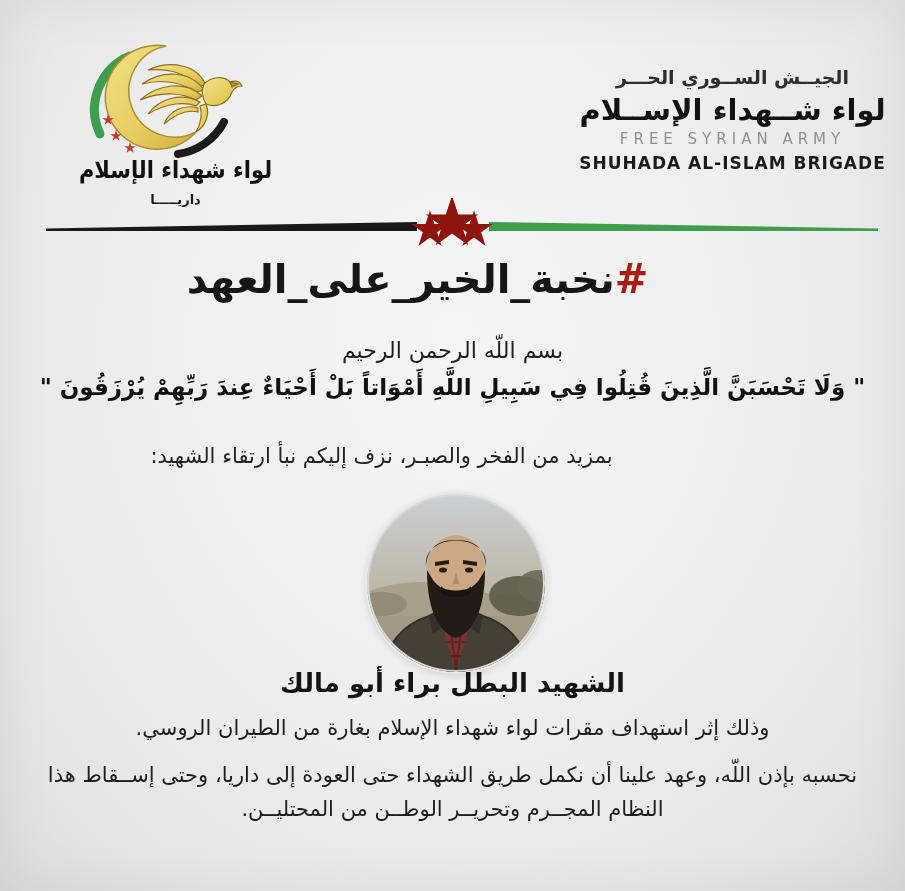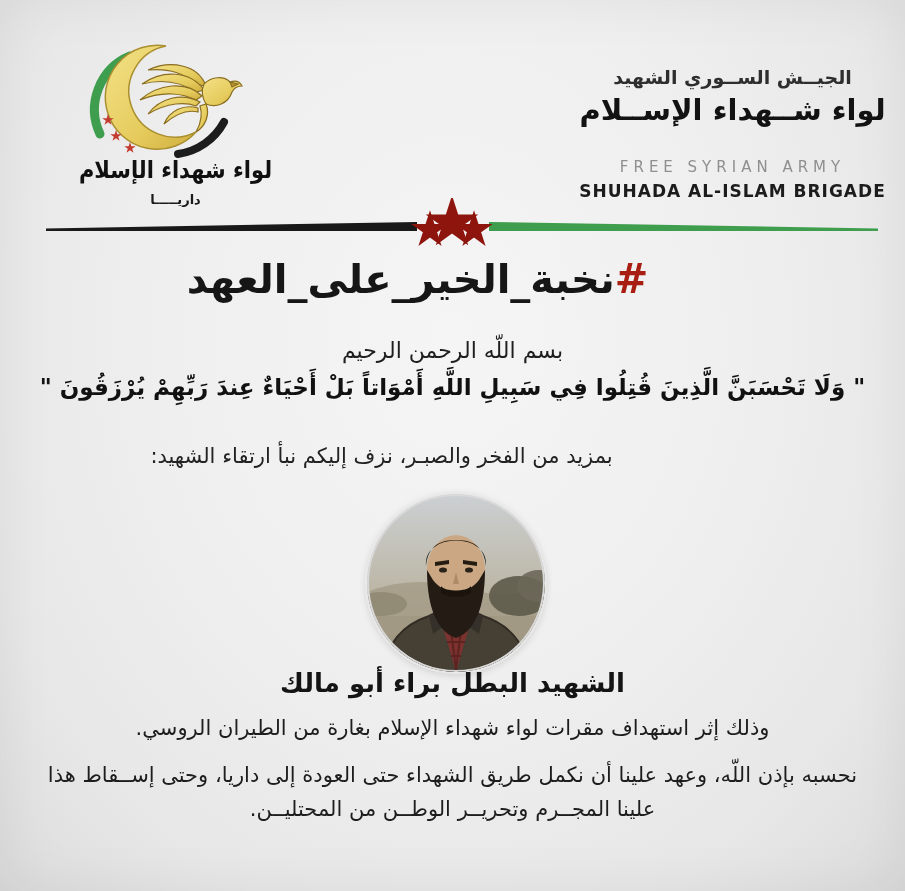--- a/index.html
+++ b/index.html
@@ -19,21 +19,21 @@
     transform:scaleY(1.12);letter-spacing:-1px;
   }
   .logo-city{
     position:absolute;left:0;top:158px;width:195px;text-align:center;
     font-weight:bold;font-size:13px;color:#1a1a1a;direction:rtl;
   }
   
   .org{left:560px;top:64px;width:345px;text-align:center;}
   .org-fsa-ar{direction:rtl;font-size:19px;font-weight:bold;color:#2e2e2e;line-height:26px;}
   .org-brigade-ar{direction:rtl;font-size:29px;font-weight:bold;color:#121212;line-height:40px;}
-  .org-fsa-en{font-size:15px;color:#8f8f8f;letter-spacing:5px;margin-top:28px;}
+  .org-fsa-en{font-size:15px;color:#8f8f8f;letter-spacing:5px;margin-top:0;}
   .org-brigade-en{font-size:17px;font-weight:bold;color:#1c1c1c;letter-spacing:1px;margin-top:5px;}
   
   .divider{left:0;top:198px;width:905px;height:56px;}
   
   .hashtag{left:0;top:256px;width:835px;text-align:center;direction:rtl;
     font-size:40px;font-weight:bold;white-space:nowrap;}
   .hashtag .sym{color:#a91e12;}
   .hashtag .txt{color:#161616;}
   
   .bismillah{left:0;top:338px;width:905px;text-align:center;direction:rtl;
@@ -89,21 +89,21 @@
         <path transform="translate(30,86) scale(6)" d="M0,-1 L0.2245,-0.309 0.9511,-0.309 0.3633,0.118 0.5878,0.809 0,0.382 -0.5878,0.809 -0.3633,0.118 -0.9511,-0.309 -0.2245,-0.309 Z"></path>
         <path transform="translate(38,102) scale(6)" d="M0,-1 L0.2245,-0.309 0.9511,-0.309 0.3633,0.118 0.5878,0.809 0,0.382 -0.5878,0.809 -0.3633,0.118 -0.9511,-0.309 -0.2245,-0.309 Z"></path>
         <path transform="translate(52,114) scale(6)" d="M0,-1 L0.2245,-0.309 0.9511,-0.309 0.3633,0.118 0.5878,0.809 0,0.382 -0.5878,0.809 -0.3633,0.118 -0.9511,-0.309 -0.2245,-0.309 Z"></path>
       </g>
     </svg>
     <div class="logo-kufic">لواء شهداء الإسلام</div>
     <div class="logo-city">داريـــــا</div>
   </div>
 
   <div class="abs org">
-    <div class="org-fsa-ar">الجيــش الســوري الشهيد</div>
+    <div class="org-fsa-ar">الجيــش الســوري الحـــر</div>
     <div class="org-brigade-ar">لواء شــهداء الإســلام</div>
     <div class="org-fsa-en">FREE SYRIAN ARMY</div>
     <div class="org-brigade-en">SHUHADA AL-ISLAM BRIGADE</div>
   </div>
 
   <svg class="abs divider" viewBox="0 0 905 56">
     <polygon points="46,30.5 417,24 417,33 46,33" fill="#191919"></polygon>
     <polygon points="489,24 878,30.5 878,33 489,33" fill="#3f9e4d"></polygon>
     <g fill="#d5271c" stroke="#8e150d" stroke-width="0.6">
       <path transform="translate(430,32) scale(10)" d="M0,-1 L0.2245,-0.309 0.9511,-0.309 0.3633,0.118 0.5878,0.809 0,0.382 -0.5878,0.809 -0.3633,0.118 -0.9511,-0.309 -0.2245,-0.309 Z"></path>
@@ -171,16 +171,16 @@
       <circle cx="89" cy="89" r="88" fill="none" stroke="#d9d9d9" stroke-width="2"></circle>
     </svg>
   </div>
 
   <div class="abs caption">الشهيد البطل براء أبو مالك</div>
 
   <div class="abs body-p1">وذلك إثر استهداف مقرات لواء شهداء الإسلام بغارة من الطيران الروسي.</div>
 
   <div class="abs body-p2">
     <div>نحسبه بإذن اللّه، وعهد علينا أن نكمل طريق الشهداء حتى العودة إلى داريا، وحتى إســقاط هذا</div>
-    <div>علينا المجــرم وتحريــر الوطــن من المحتليــن.</div>
+    <div>النظام المجــرم وتحريــر الوطــن من المحتليــن.</div>
   </div>
 
 </div>
 
 </body></html>

